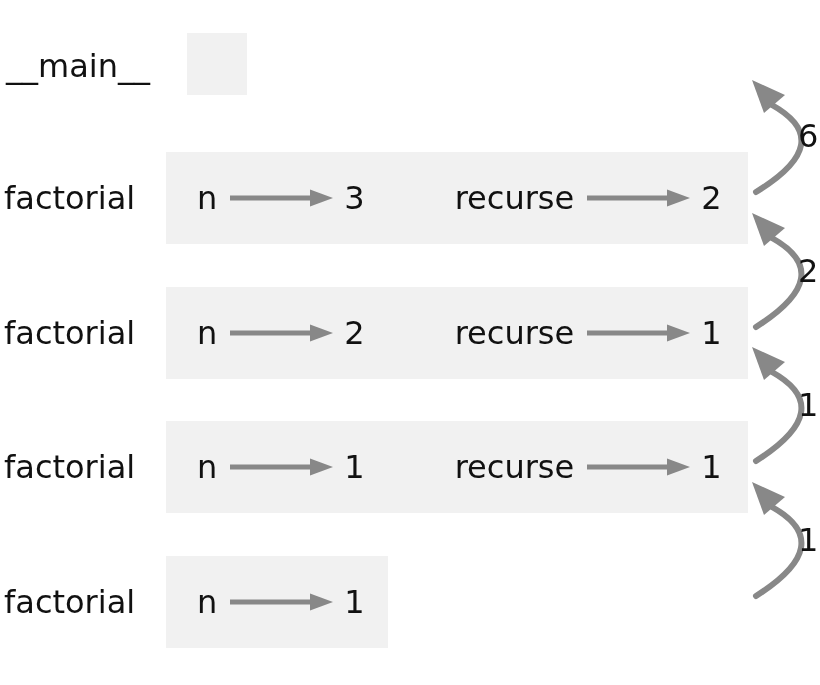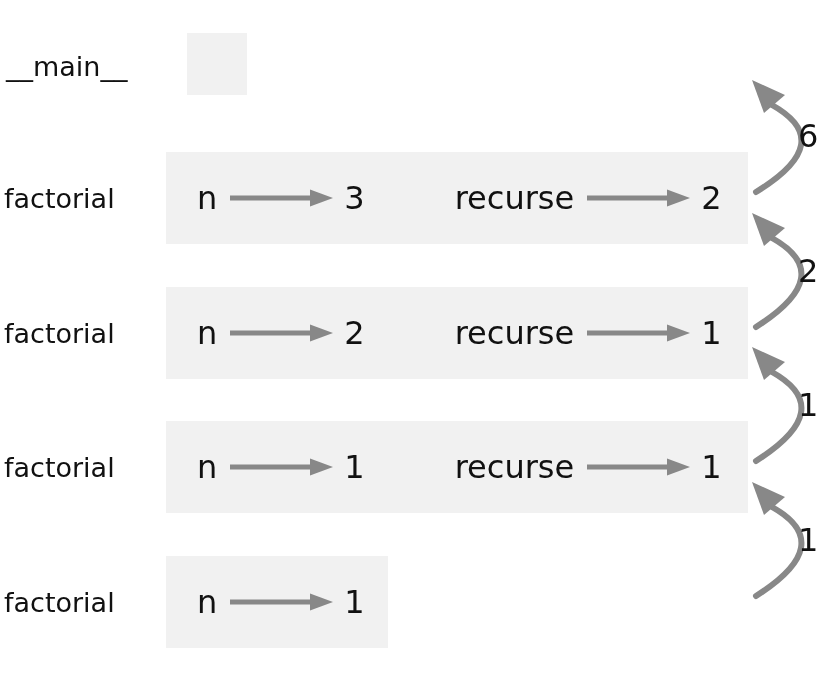--- a/index.html
+++ b/index.html
@@ -15,21 +15,21 @@
     font-family: "DejaVu Sans", sans-serif;
     color: #111111;
     overflow: hidden;
   }
   .frame-label {
     position: absolute;
     left: 4px;
     height: 48px;
     display: flex;
     align-items: center;
-    font-size: 27px;
+    font-size: 32px;
     color: #111111;
     white-space: nowrap;
   }
   .main-label { left: 6px; top: 42px; }
   .label-r0 { top: 174px; }
   .label-r1 { top: 309px; }
   .label-r2 { top: 443px; }
   .label-r3 { top: 578px; }
 
   .main-box {

